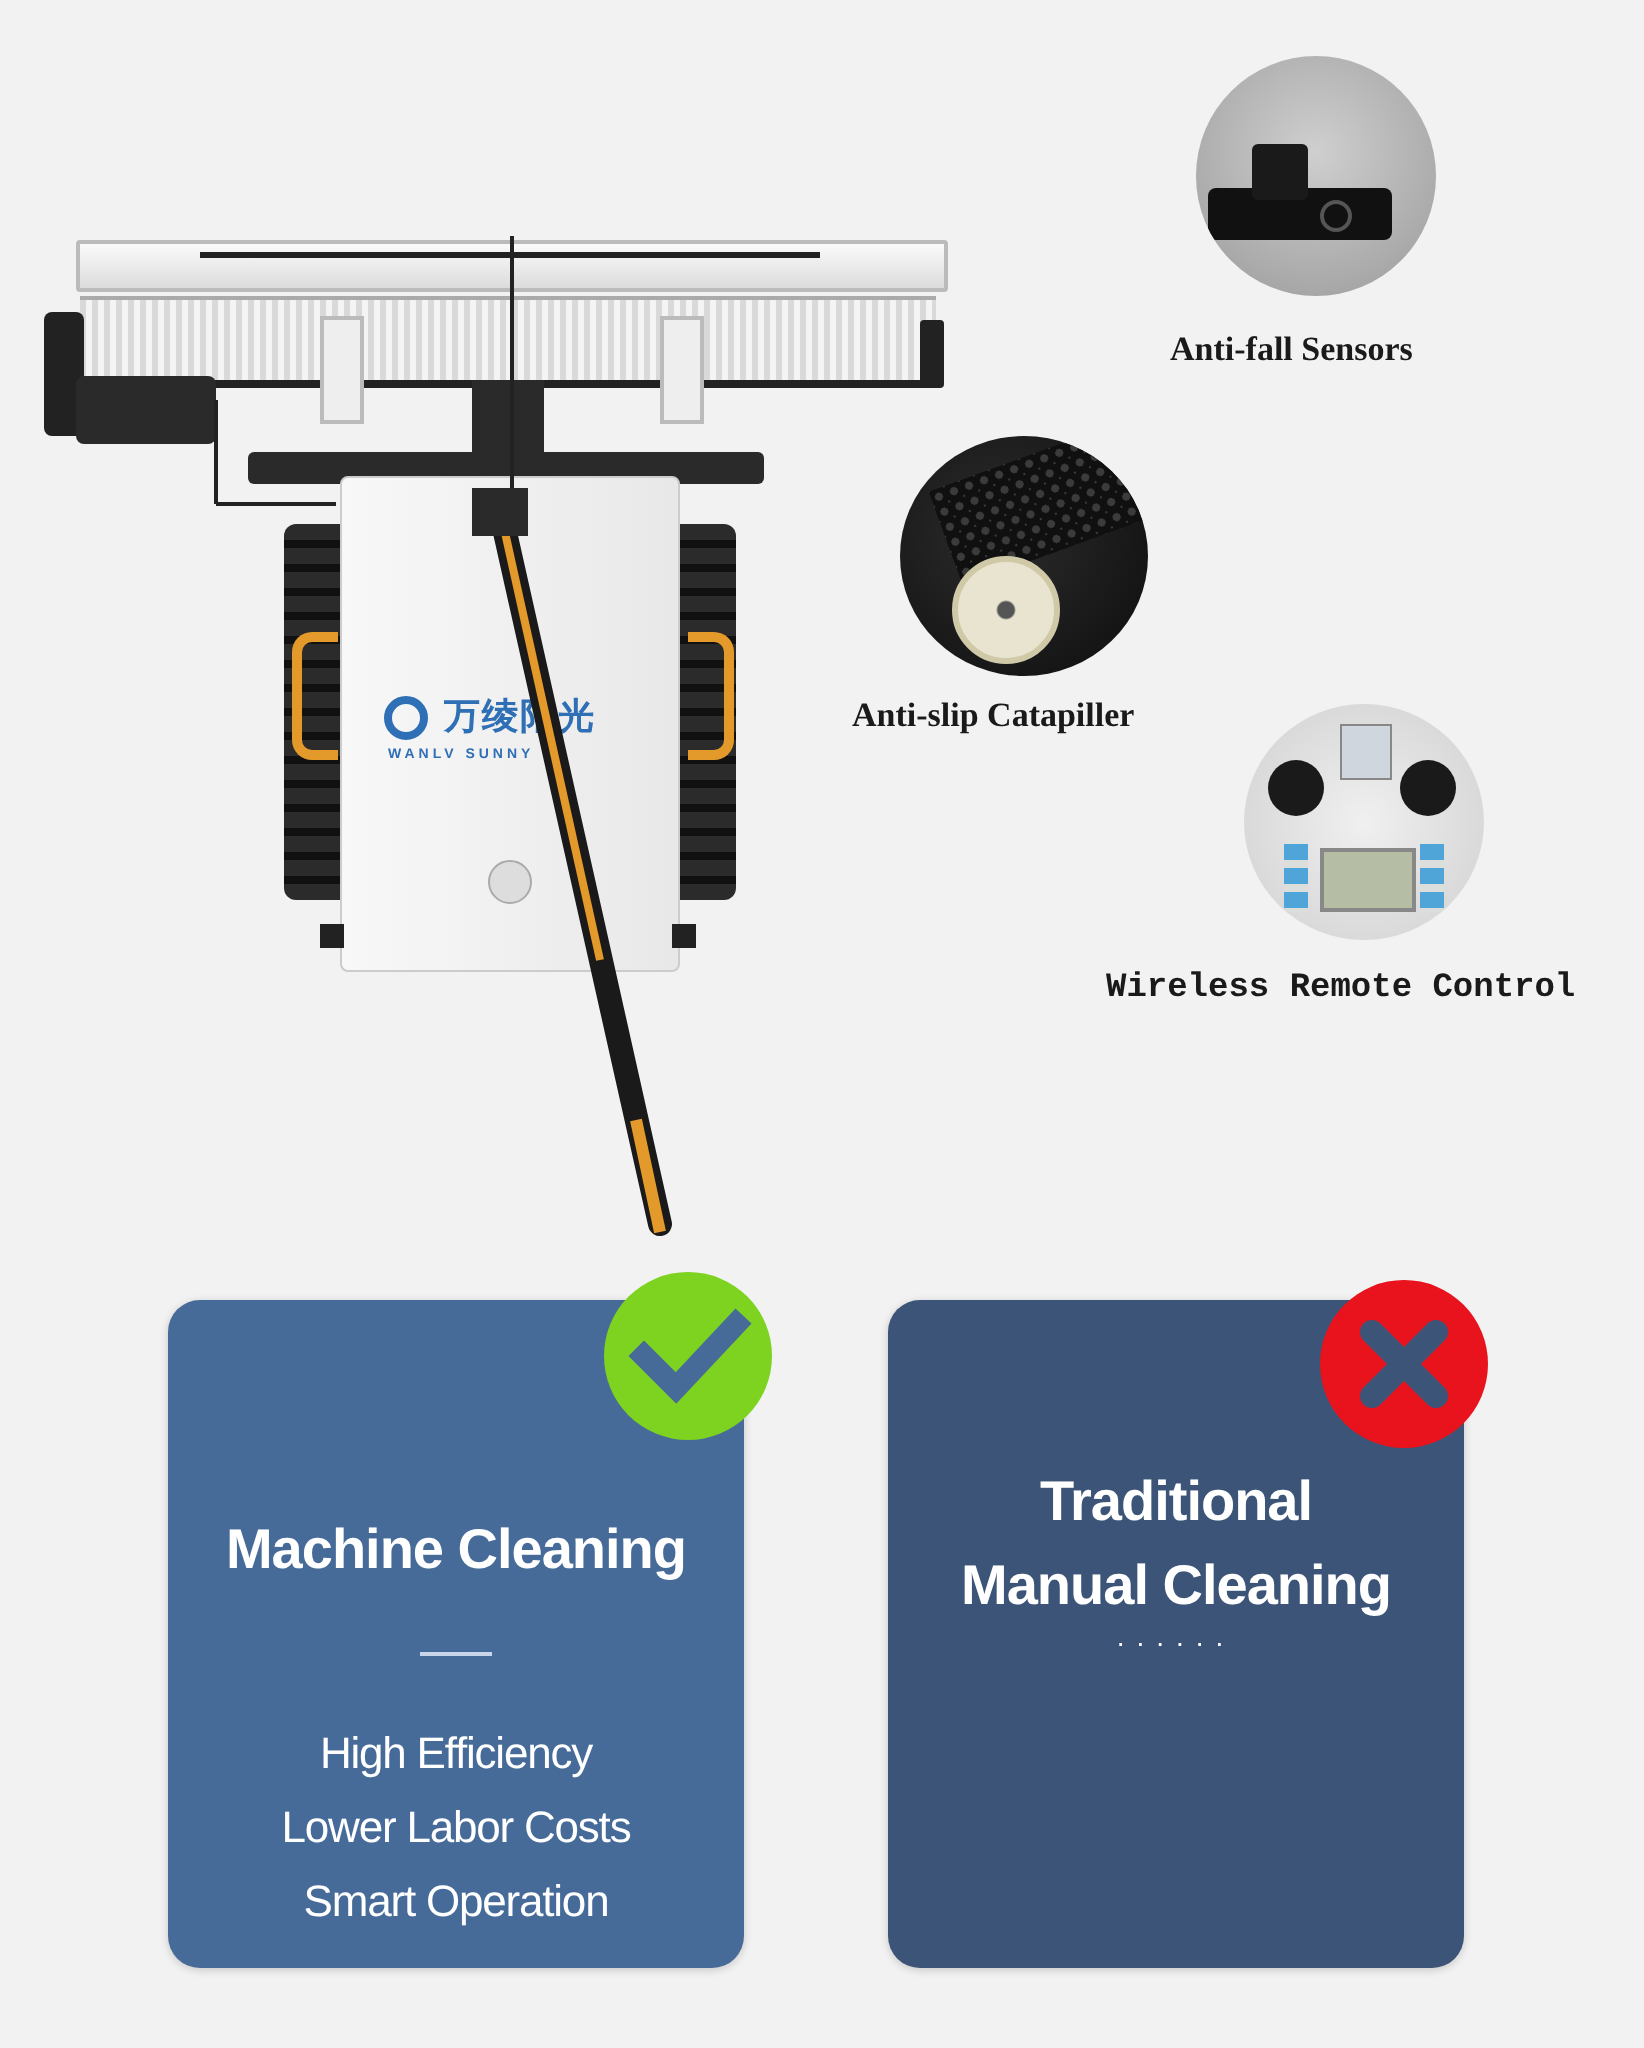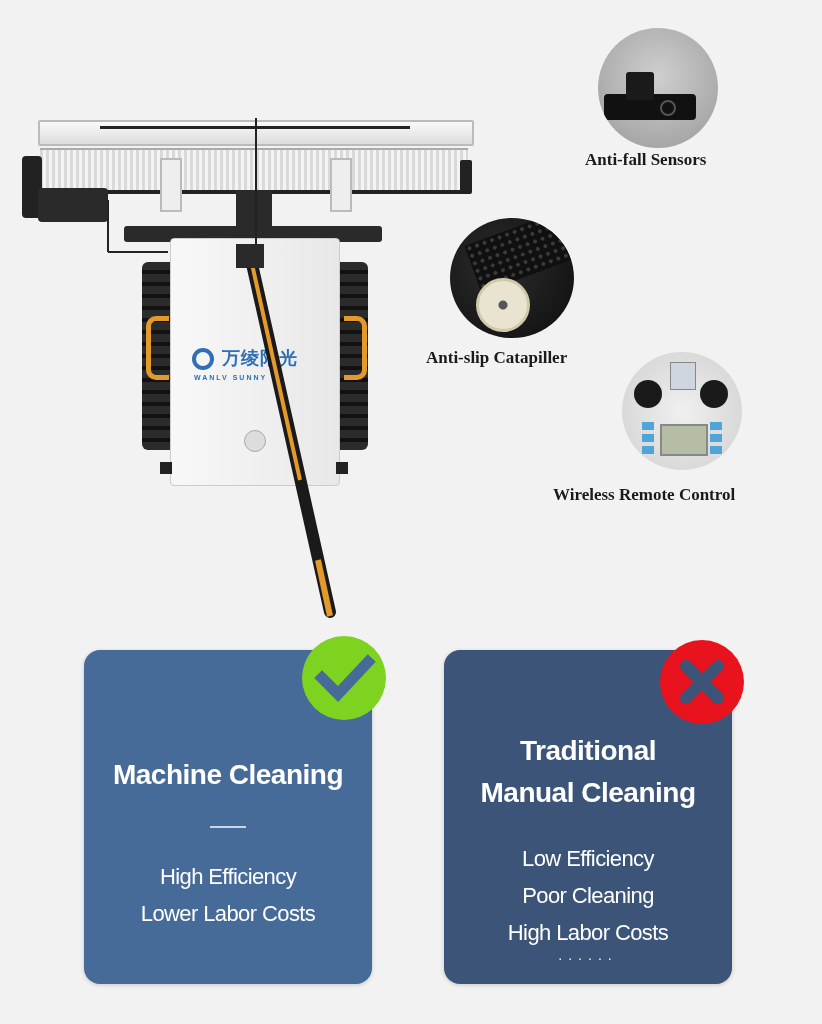--- a/index.html
+++ b/index.html
@@ -41,23 +41,23 @@
   .f2-tread { left:20px; top:10px; width:96px; height:50px; background:repeating-radial-gradient(circle at 4px 4px,#3b3b3b 0 2px,#101010 2px 5px); background-size:8px 8px; transform:rotate(-20deg); }
   .f3 { left:622px; top:352px; width:120px; height:118px; background:radial-gradient(circle,#f0f0f0,#d0d0d0); }
   .f3-stick-l { left:12px; top:28px; width:28px; height:28px; border-radius:50%; background:#1a1a1a; }
   .f3-stick-r { left:78px; top:28px; width:28px; height:28px; border-radius:50%; background:#1a1a1a; }
   .f3-screen { left:38px; top:72px; width:44px; height:28px; background:#b5bda5; border:2px solid #888; }
   .f3-btns-l { left:20px; top:70px; width:12px; height:34px; background:repeating-linear-gradient(#4fa4d8 0 8px,#ddd 8px 12px); }
   .f3-btns-r { left:88px; top:70px; width:12px; height:34px; background:repeating-linear-gradient(#4fa4d8 0 8px,#ddd 8px 12px); }
   .f3-top { left:48px; top:10px; width:24px; height:26px; background:#cfd6de; border:1px solid #888; }
 
   .feat-label { font-family:"Liberation Serif", serif; font-weight:bold; color:#1a1a1a; font-size:17px; white-space:nowrap; }
-  .l1 { left:585px; top:150px; }
+  .l1 { left:585px; top:165px; }
   .l2 { left:414px; top:348px;margin-left:12px; }
-  .l3 { left:553px; top:485px; }
+  .l3 { left:553px; top:485px;font-family:Liberation Mono, monospace; }
 
   
   .card { width:288px; height:334px; border-radius:16px; color:#fff; text-align:center; box-shadow:0 1px 4px rgba(0,0,0,0.18); }
   .card-good { left:84px; top:650px; background:#466b99; }
   .card-bad { left:444px; top:650px; background:#3b5478; }
   .badge { width:84px; height:84px; border-radius:50%; }
   .badge-good { left:302px; top:636px; background:#7ed321; }
   .badge-bad { left:660px; top:640px; background:#e8131c; }
   .card-title { font-size:28px; font-weight:bold; line-height:42px; letter-spacing:-0.5px; }
   .card-good .card-title { margin-top:104px; }
@@ -127,38 +127,34 @@
   <div class="abs f3-btns-r"></div>
 </div>
 <div class="abs feat-label l3">Wireless Remote Control</div>
 
 <div class="abs card card-good">
   <div class="card-title">Machine Cleaning</div>
   <div class="card-dash"></div>
   <div class="card-list">
     <div>High Efficiency</div>
     <div>Lower Labor Costs</div>
+    <div>Smart Operation</div>
   </div>
 </div>
 <div class="abs badge badge-good">
   <svg width="84" height="84" viewBox="0 0 84 84">
     <polyline points="20,42 36,58 66,26" fill="none" stroke="#466b99" stroke-width="11" stroke-linecap="square"></polyline>
   </svg>
 </div>
 
 <div class="abs card card-bad">
   <div class="card-title">
     <div>Traditional</div>
     <div>Manual Cleaning</div>
   </div>
-  <div class="card-list">
-    <div>Low Efficiency</div>
-    <div>Poor Cleaning</div>
-    <div>High Labor Costs</div>
-  </div>
   <div class="card-more">......</div>
 </div>
 <div class="abs badge badge-bad">
   <svg width="84" height="84" viewBox="0 0 84 84">
     <line x1="26" y1="26" x2="58" y2="58" stroke="#3b5478" stroke-width="12" stroke-linecap="round"></line>
     <line x1="58" y1="26" x2="26" y2="58" stroke="#3b5478" stroke-width="12" stroke-linecap="round"></line>
   </svg>
 </div>
 
 </body></html>

